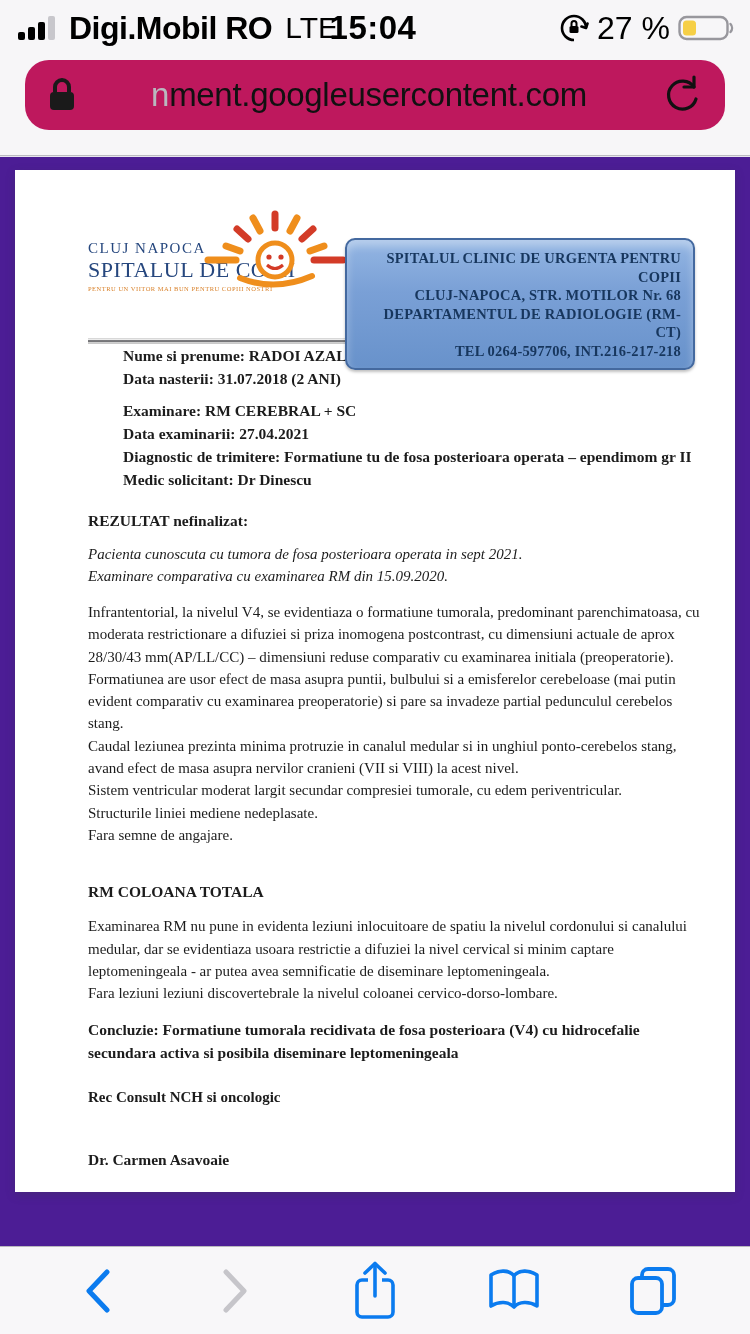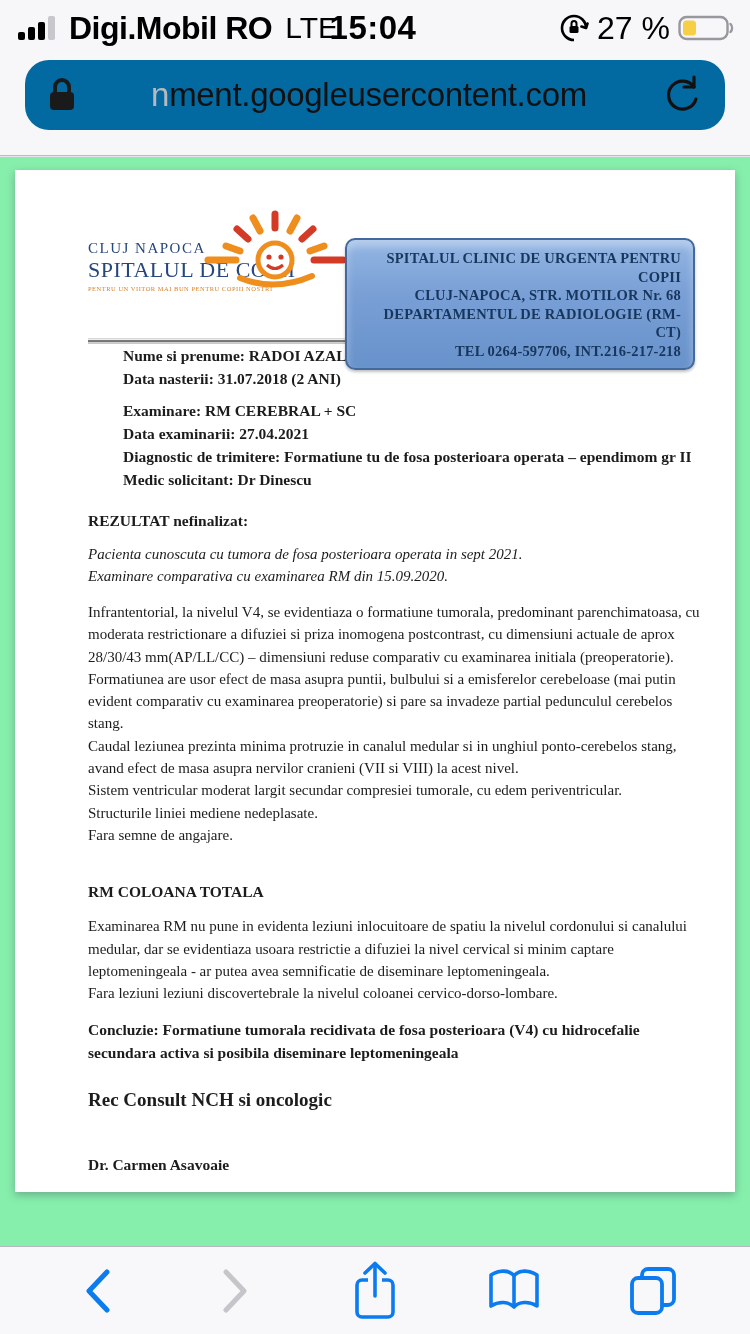--- a/index.html
+++ b/index.html
@@ -15,26 +15,26 @@
   .status-bar { position:relative; height:50px; display:flex; align-items:center; padding:6px 14px 0 18px; }
   .sb-left { display:flex; align-items:center; gap:9px; }
   .carrier { font-size:32px; font-weight:600; color:#000; letter-spacing:-0.5px; }
   .network { font-size:30px; font-weight:400; color:#000; margin-left:4px; }
   .sb-time { position:absolute; left:0; right:4px; text-align:center; font-size:33px; font-weight:700; color:#000; letter-spacing:0.5px; pointer-events:none; }
   .sb-right { margin-left:auto; display:flex; align-items:center; gap:8px;justify-content:flex-end; }
   .batt-pct { font-size:32px; font-weight:400; color:#000; }
 
   
   .url-pill { position:absolute; top:60px; left:25px; width:700px; height:70px;
-              background:#0369a1; border-radius:24px; display:flex; align-items:center; padding:0 24px; }
+              background:#be185d; border-radius:24px; display:flex; align-items:center; padding:0 24px; }
   .url-text { flex:1; text-align:center; font-size:33px; font-weight:500; color:#111; letter-spacing:-0.3px; white-space:nowrap; overflow:hidden; }
   .url-faded { color:#b9b8bf; }
 
   
-  .content-area { position:absolute; top:157px; left:0; width:750px; height:1089px; background:#86efac; }
+  .content-area { position:absolute; top:157px; left:0; width:750px; height:1089px; background:#4c1d95; }
   .page { position:absolute; top:13px; left:15px; width:720px; height:1022px; background:#ffffff;
           box-shadow:0 3px 8px rgba(60,55,80,0.35); padding:48px 32px 0 73px;
           font-family:"Liberation Serif", serif; color:#1c1c1c; }
 
   .head-row { position:relative; height:100px; }
   .logo { position:relative; width:270px; padding-top:22px; }
   .logo-city { font-size:15px; letter-spacing:1.5px; color:#26477e; font-weight:400; }
   .logo-name { font-size:22px; letter-spacing:0.5px; color:#26477e; font-weight:400; }
   .logo-tagline { font-size:6.5px; letter-spacing:0.5px; color:#d9822b; margin-top:2px; white-space:nowrap; }
   .sun { position:absolute; left:112px; top:-10px; }
@@ -56,21 +56,21 @@
   .patient .gap { height:9px; }
 
   .body-text { width:616px; }
   .title-b { font-weight:700; font-size:15.5px; }
   .rezultat { margin-top:21px; }
   .italic-block { margin-top:13px; font-style:italic; font-size:15px; line-height:22px; }
   .findings { margin-top:14px; font-size:15px; line-height:22.3px; }
   .section2 { margin-top:37px; }
   .s2-body { margin-top:14px; font-size:15px; line-height:22.3px; }
   .conclusion { margin-top:14px; font-weight:700; font-size:15.5px; line-height:23px; }
-  .rec { margin-top:25px; font-weight:700; font-size:19px; }
+  .rec { margin-top:25px; font-weight:700; font-size:15px; }
   .doctor { margin-top:45px; font-weight:700; font-size:15.5px; }
 
   
   .toolbar { position:absolute; bottom:0; left:0; width:750px; height:88px; background:#f8f7f9;
              border-top:1px solid #b9b8be; display:flex; align-items:center; justify-content:space-around; padding:0 28px; }
   .tb-btn { width:90px; height:72px; display:flex; align-items:center; justify-content:center; background:none; border:none; cursor:pointer; }
 </style>
 </head>
 <body>
 

